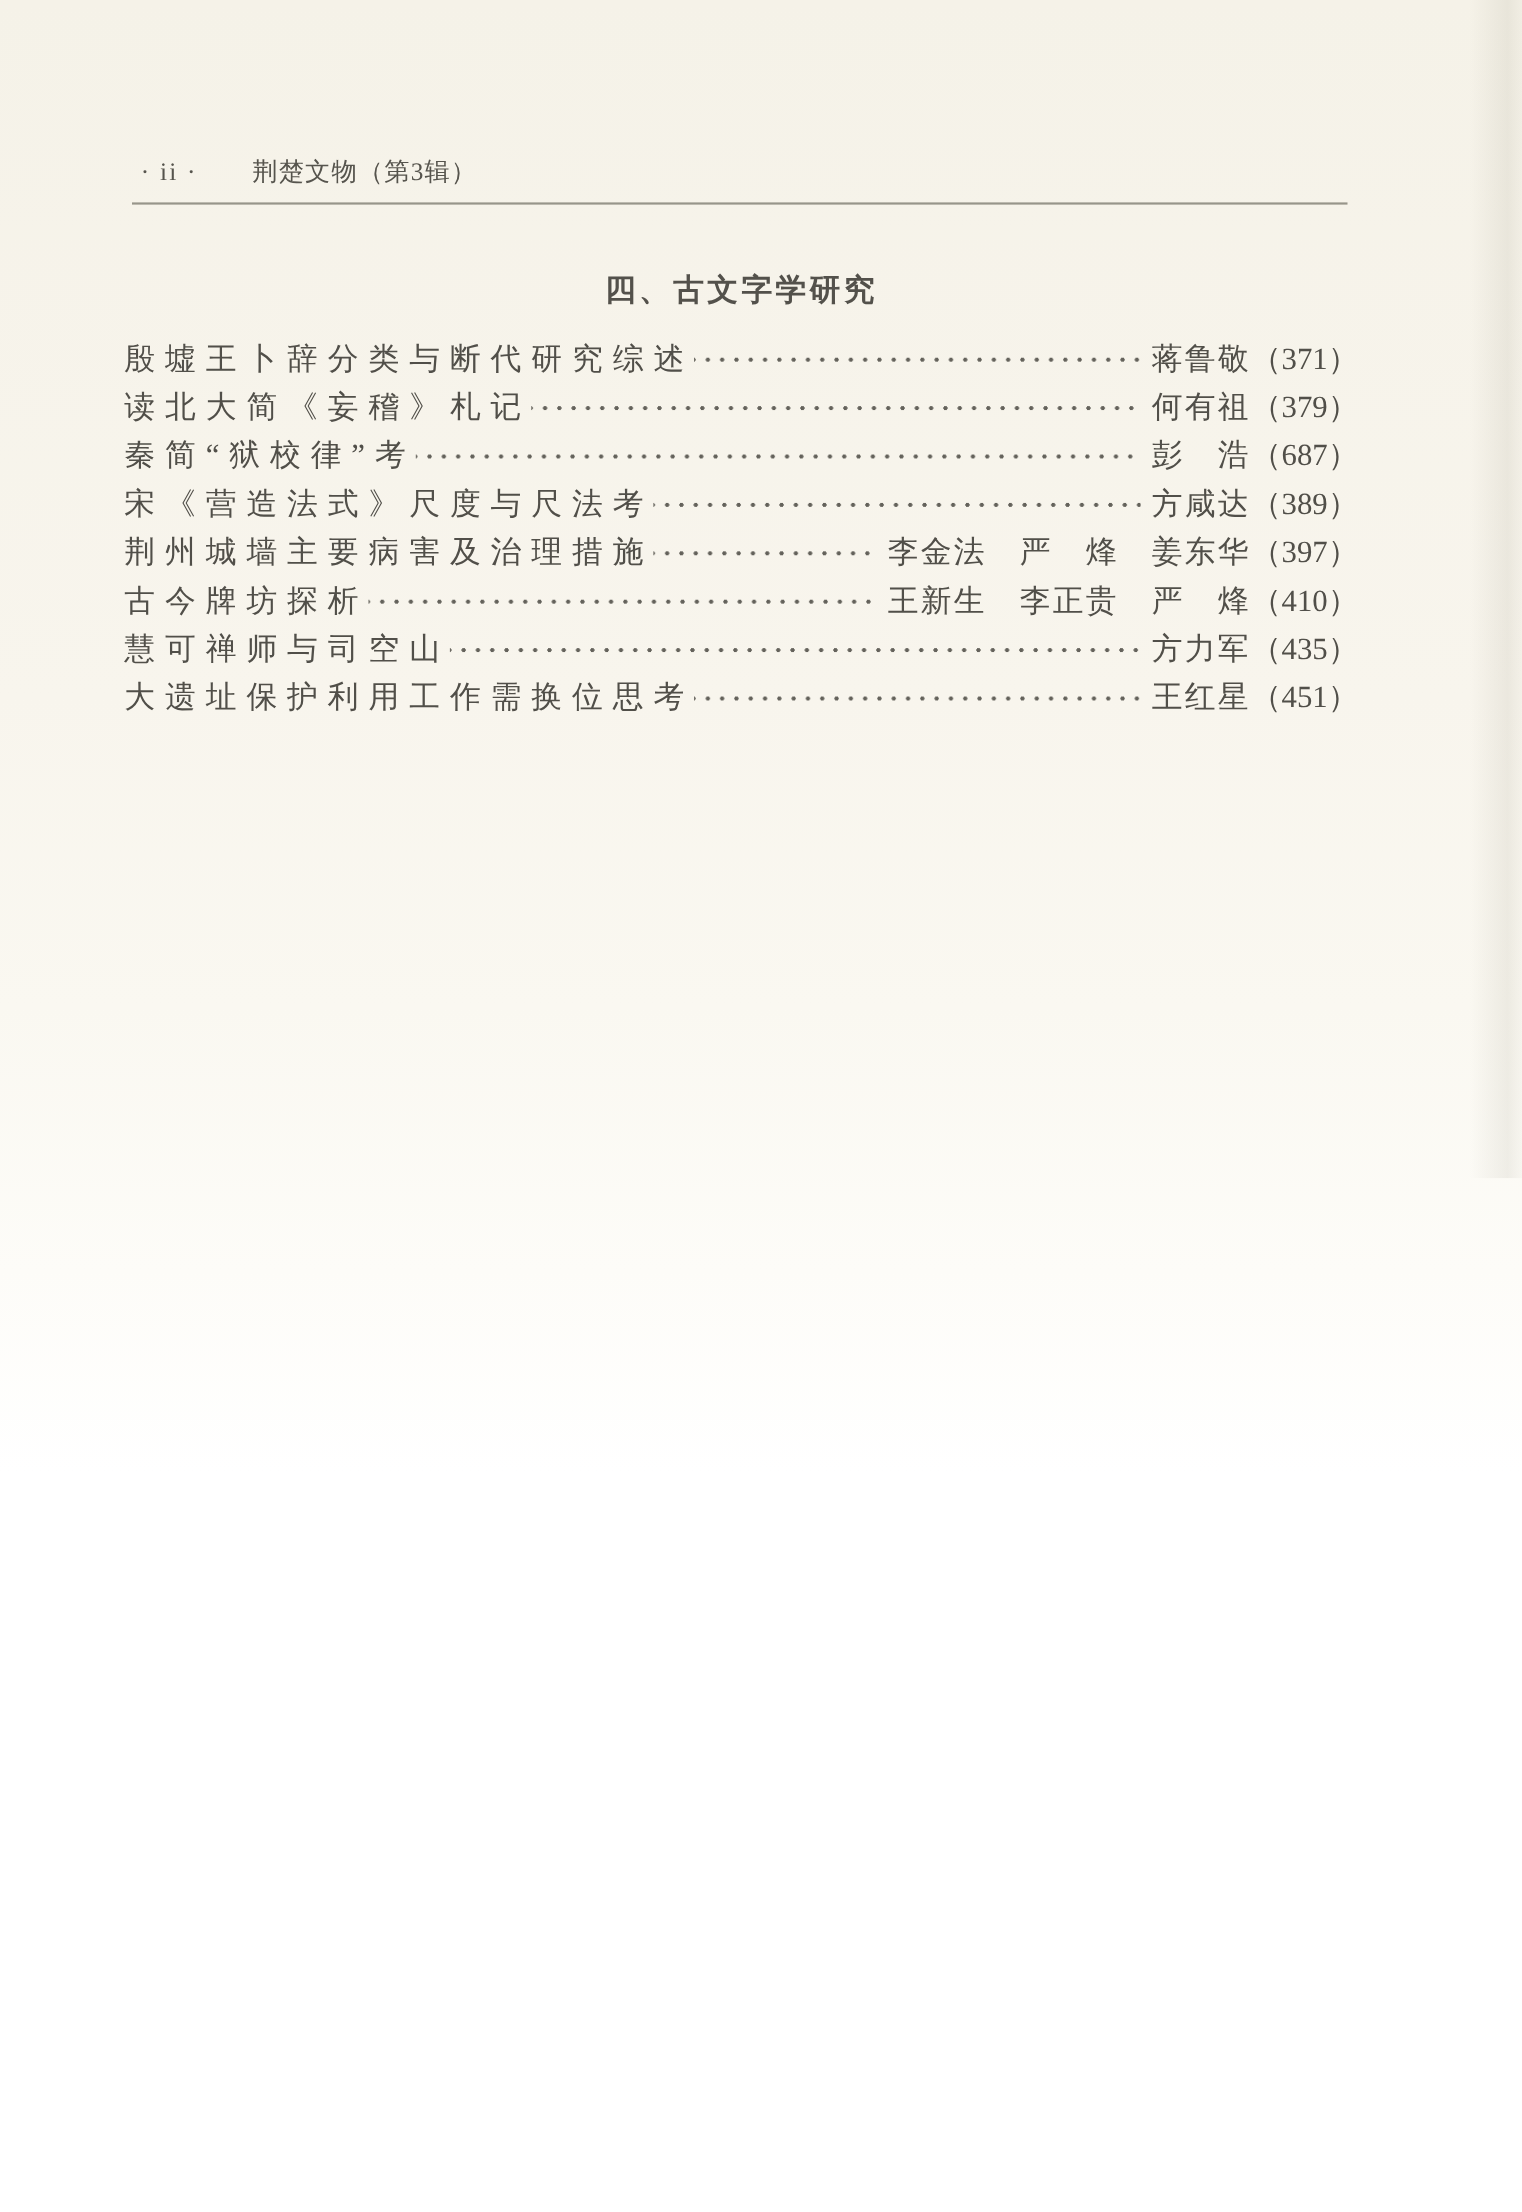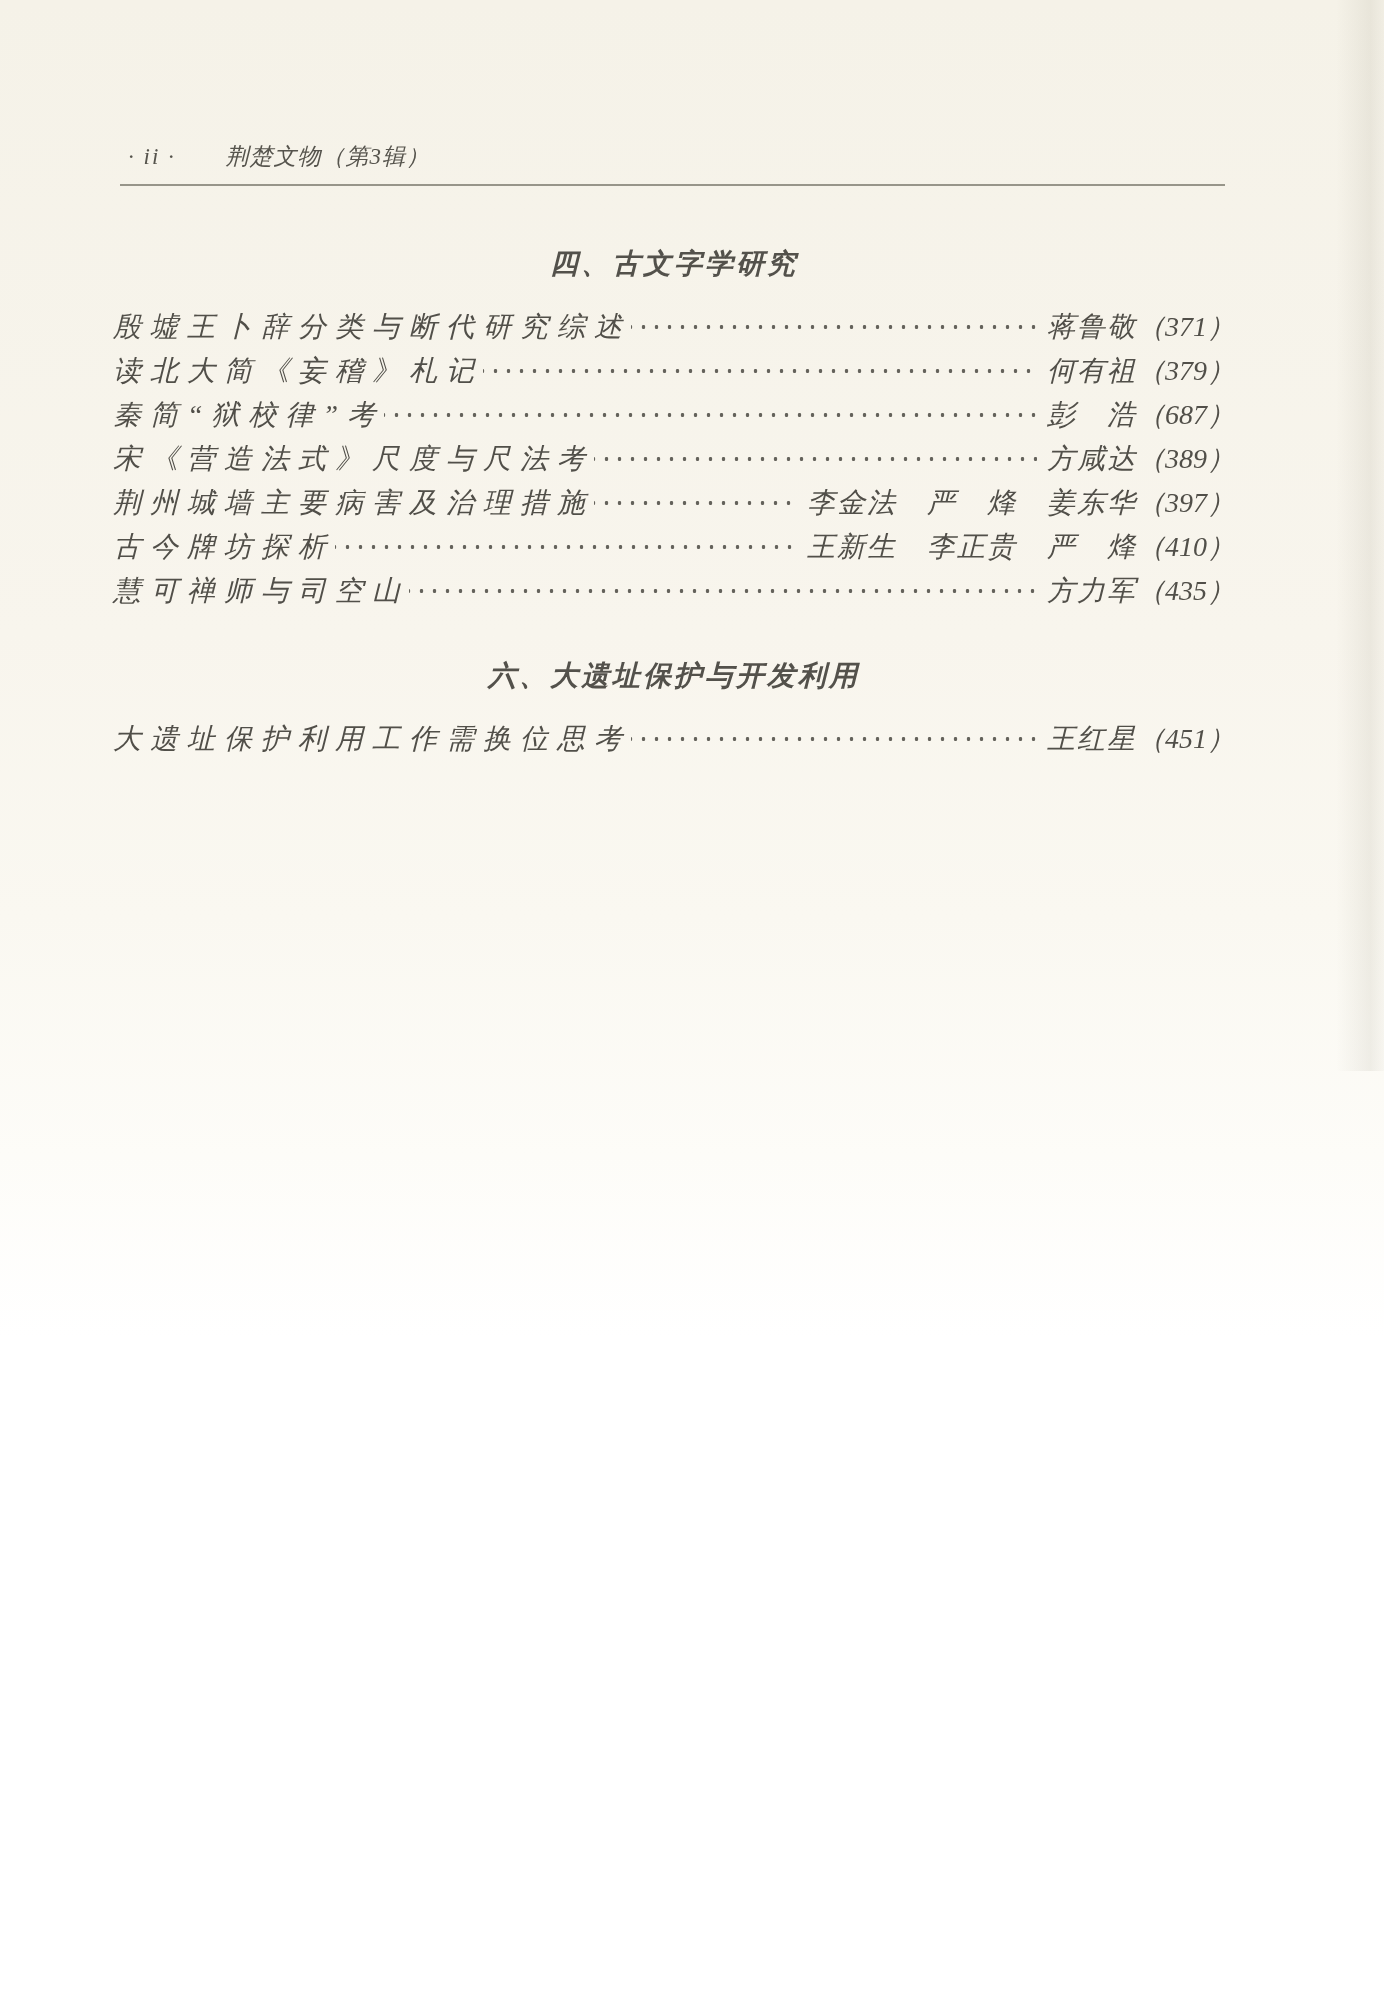--- a/index.html
+++ b/index.html
@@ -7,21 +7,20 @@
     font-family:"Liberation Serif","DejaVu Serif",serif;
     background:#ffffff;
   }
   .page{
     position:relative;
     width:1384px;
     height:1409px;
     overflow:hidden;
     background:linear-gradient(to bottom,
       #f5f2e8 0%, #f8f5ed 45%, #faf8f1 65%, #fdfcf8 82%, #ffffff 95%);
-    font-style:italic;
   }
   .edge-right{
     position:absolute; top:0; right:0; width:48px; height:76%;
     background:linear-gradient(to right, rgba(120,114,92,0) 0%, rgba(120,114,92,0.10) 72%, rgba(120,114,92,0.03) 100%);
     pointer-events:none;
   }
   .page-header{
     position:absolute; top:143px; left:128px;
     color:#56544d; font-size:23px; line-height:28px;
     white-space:nowrap;
@@ -116,21 +115,20 @@
         <span class="leader"></span>
         <span class="entry-authors">王新生　李正贵　严　烽</span>
         <span class="entry-page">（410）</span>
       </div>
       <div class="row">
         <span class="entry-title">慧可禅师与司空山</span>
         <span class="leader"></span>
         <span class="entry-authors">方力军</span>
         <span class="entry-page">（435）</span>
       </div>
-      <h2 class="s2">六、大遗址保护与开发利用</h2>
       <div class="row">
         <span class="entry-title">大遗址保护利用工作需换位思考</span>
         <span class="leader"></span>
         <span class="entry-authors">王红星</span>
         <span class="entry-page">（451）</span>
       </div>
     </div>
 </div>
 
 </body></html>

